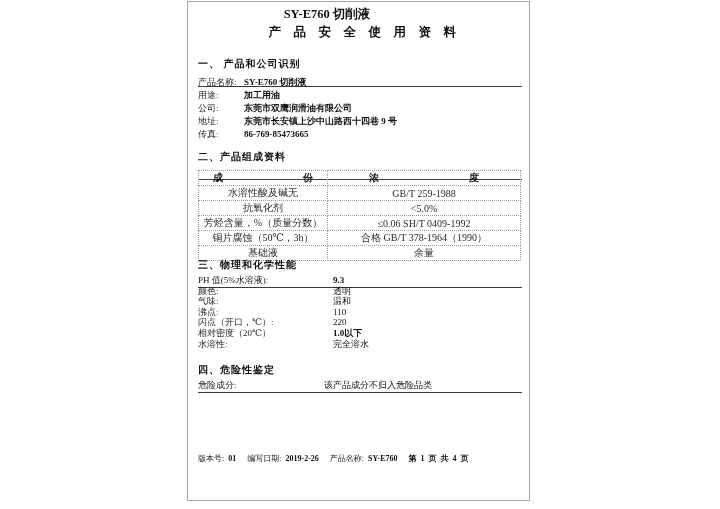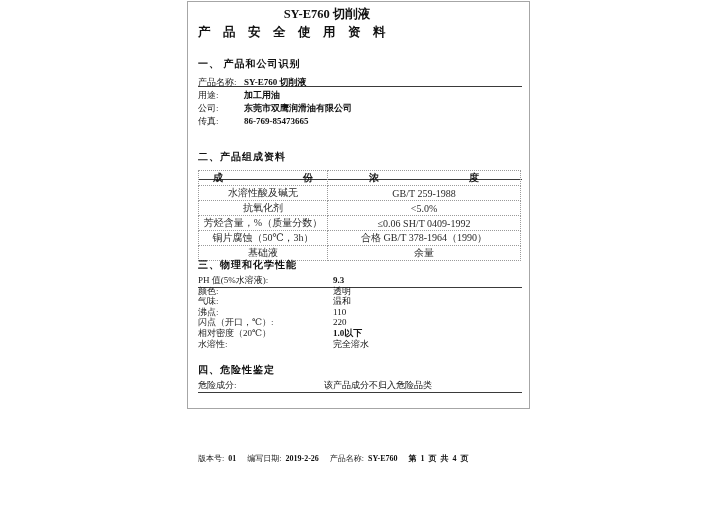--- a/index.html
+++ b/index.html
@@ -1,24 +1,24 @@
 <!DOCTYPE html>
 <html><head>
 <meta charset="utf-8">
 <style>
   * { margin:0; padding:0; box-sizing:border-box; }
   html,body { width:720px; height:509px; background:#ffffff; overflow:hidden;
               font-family:"Liberation Serif","DejaVu Serif",serif; color:#1b1b1b; }
-  .page { position:absolute; left:187px; top:1px; width:343px; height:408px;
+  .page { position:absolute; left:187px; top:1px; width:343px; height:500px;
           background:#fff; border:1px solid #a6a6a6; }
   .abs { position:absolute; }
 
   .title { top:4px; left:10px; width:258px; text-align:center;
            font-size:12.5px; font-weight:bold; color:#111; }
-  .subtitle { top:22px; left:10px; width:258px; text-align:left; white-space:pre;
+  .subtitle { top:22px; left:10px; width:258px; text-align:right; white-space:pre;
               font-size:12.5px; font-weight:bold; color:#111; }
 
   .sec-heading { left:10px; width:324px; border-bottom:1.2px solid #3a3a3a;
                  font-size:10px; font-weight:bold; color:#111;
                  padding-bottom:15px; letter-spacing:1px; }
   .h1 { top:55px; } .h2 { top:148px; } .h3 { top:256px; } .h4 { top:361px; }
 
   .kv-block { left:10px; width:324px; font-size:9px; }
   .kv-row { display:flex; align-items:baseline; }
   .kv-label { color:#222; }
@@ -60,20 +60,24 @@
       <span class="kv-label">产品名称:</span>
       <span class="kv-value">SY-E760 切削液</span>
     </div>
     <div class="kv-row">
       <span class="kv-label">用途:</span>
       <span class="kv-value">加工用油</span>
     </div>
     <div class="kv-row">
       <span class="kv-label">公司:</span>
       <span class="kv-value">东莞市双鹰润滑油有限公司</span>
+    </div>
+    <div class="kv-row">
+      <span class="kv-label">地址:</span>
+      <span class="kv-value">东莞市长安镇上沙中山路西十四巷 9 号</span>
     </div>
     <div class="kv-row">
       <span class="kv-label">传真:</span>
       <span class="kv-value">86-769-85473665</span>
     </div>
   </div>
 
   <div class="abs sec-heading h2">二、产品组成资料</div>
   <table class="comp">
     <colgroup>

